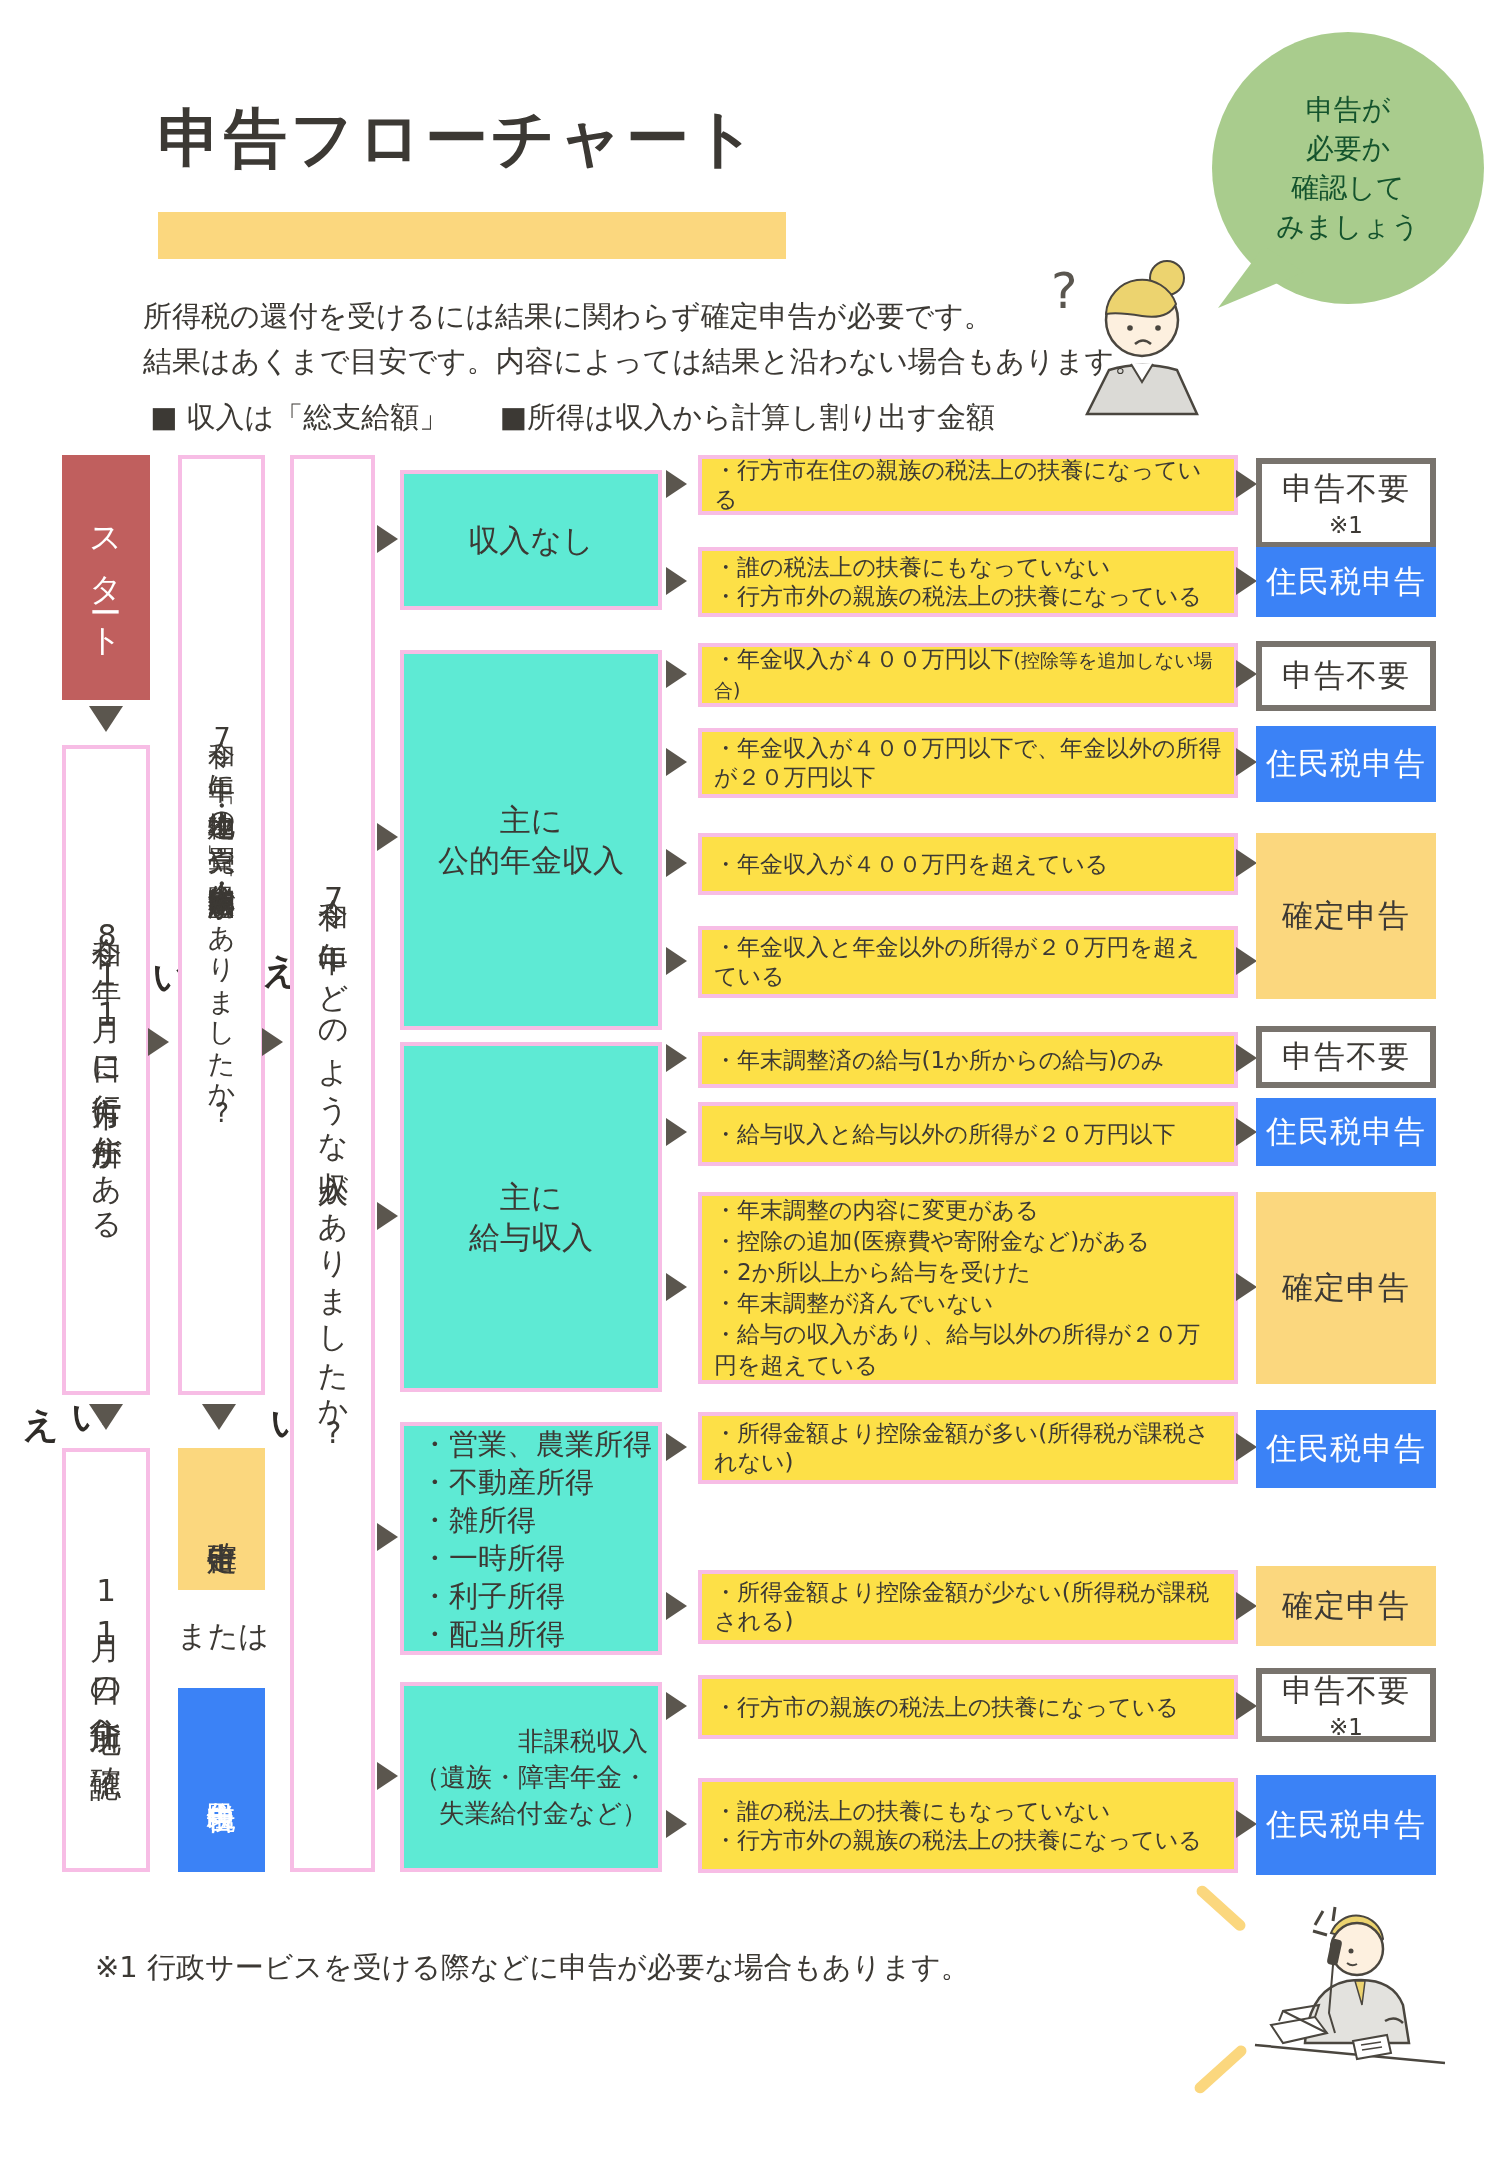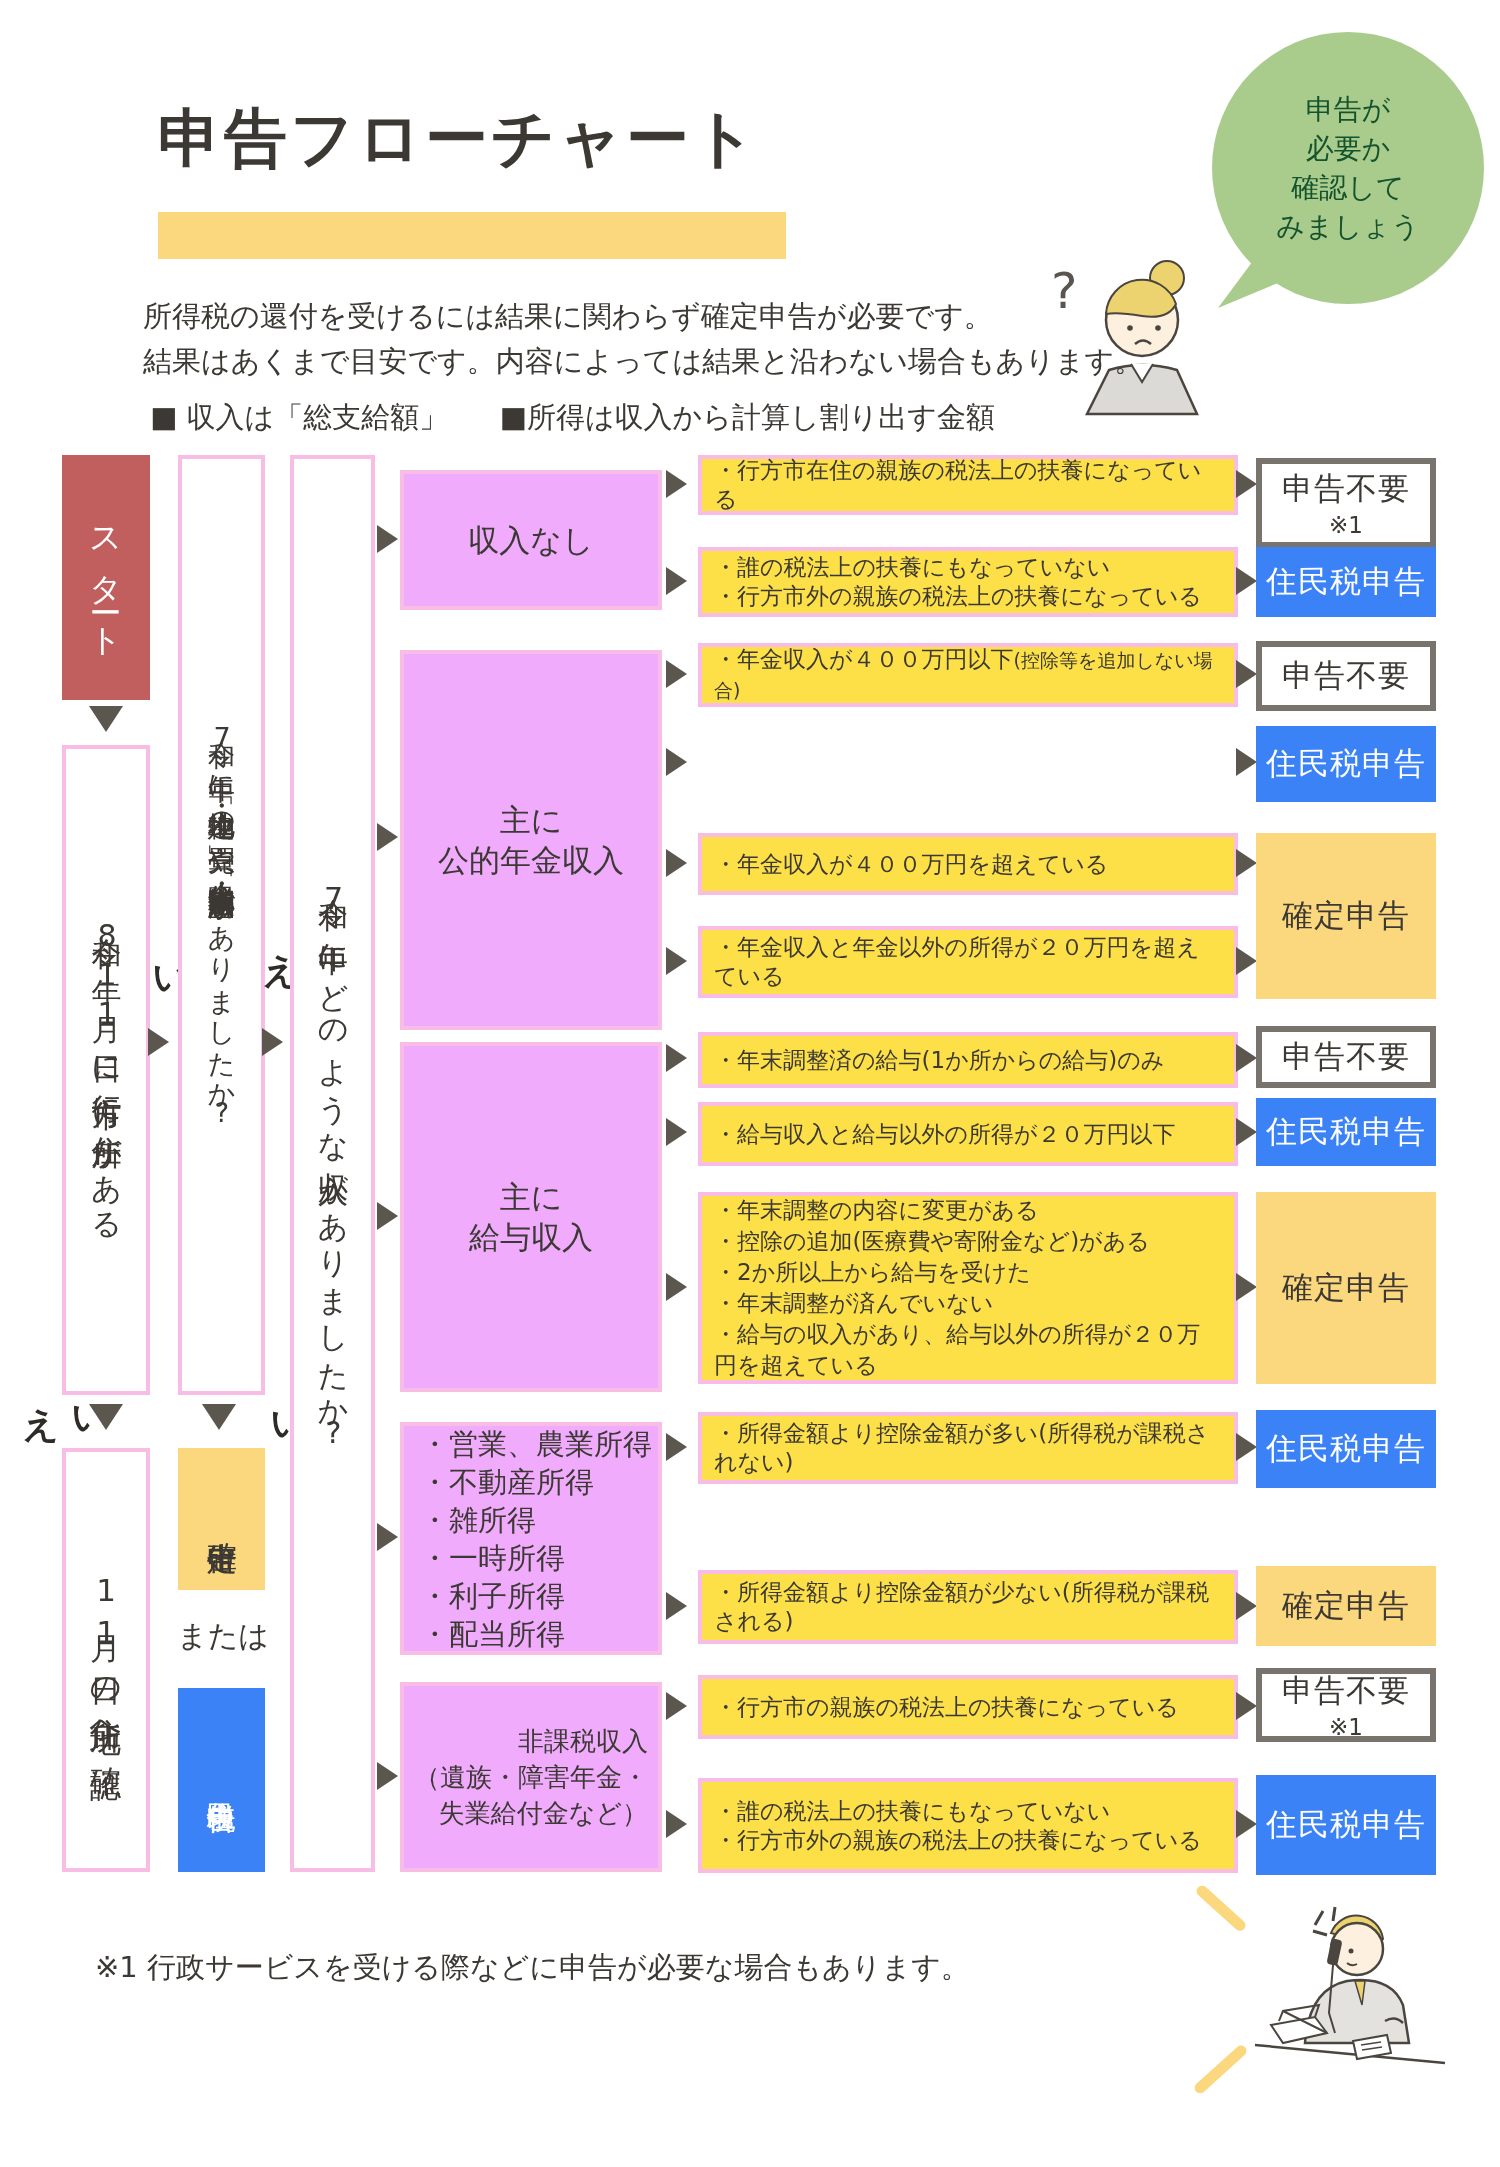--- a/index.html
+++ b/index.html
@@ -8,21 +8,21 @@
     font-family:"DejaVu Sans",sans-serif;color:#3c3934;
   }
   .abs{position:absolute;}
   .pre{white-space:pre-line;}
   .vtext{
     writing-mode:vertical-rl;text-orientation:upright;
     display:flex;align-items:center;justify-content:center;
   }
   .qbox{background:#fff;border:4px solid #f7bde5;box-sizing:border-box;}
   .typebox{
-    background:#f0abfc;border:4px solid #f7bde5;box-sizing:border-box;
+    background:#5eead4;border:4px solid #f7bde5;box-sizing:border-box;
     display:flex;align-items:center;justify-content:center;text-align:center;
     font-size:31px;line-height:40px;
   }
   .cond{
     background:#fde047;border:4px solid #f7bde5;box-sizing:border-box;
     display:flex;align-items:center;
     font-size:23px;line-height:29px;padding:2px 12px;
   }
   .cond .pre{display:block;}
   .cond .small{font-size:19px;}
@@ -142,20 +142,23 @@
 
   <div class="abs cond" style="left:698px;top:455px;width:540px;height:60px;">
     <span class="pre">・行方市在住の親族の税法上の扶養になっている</span>
     </div>
   <div class="abs cond" style="left:698px;top:547px;width:540px;height:70px;">
     <span class="pre">・誰の税法上の扶養にもなっていない
 ・行方市外の親族の税法上の扶養になっている</span>
     </div>
   <div class="abs cond" style="left:698px;top:643px;width:540px;height:64px;">
     <div><span>・年金収入が４００万円以下</span><span class="small">(控除等を追加しない場合)</span></div>
+    </div>
+  <div class="abs cond" style="left:698px;top:728px;width:540px;height:70px;">
+    <span class="pre">・年金収入が４００万円以下で、年金以外の所得が２０万円以下</span>
     </div>
   <div class="abs cond" style="left:698px;top:833px;width:540px;height:62px;">
     <span class="pre">・年金収入が４００万円を超えている</span>
     </div>
   <div class="abs cond" style="left:698px;top:926px;width:540px;height:72px;">
     <span class="pre">・年金収入と年金以外の所得が２０万円を超えている</span>
     </div>
   <div class="abs cond" style="left:698px;top:1032px;width:540px;height:56px;">
     <span class="pre">・年末調整済の給与(1か所からの給与)のみ</span>
     </div>

